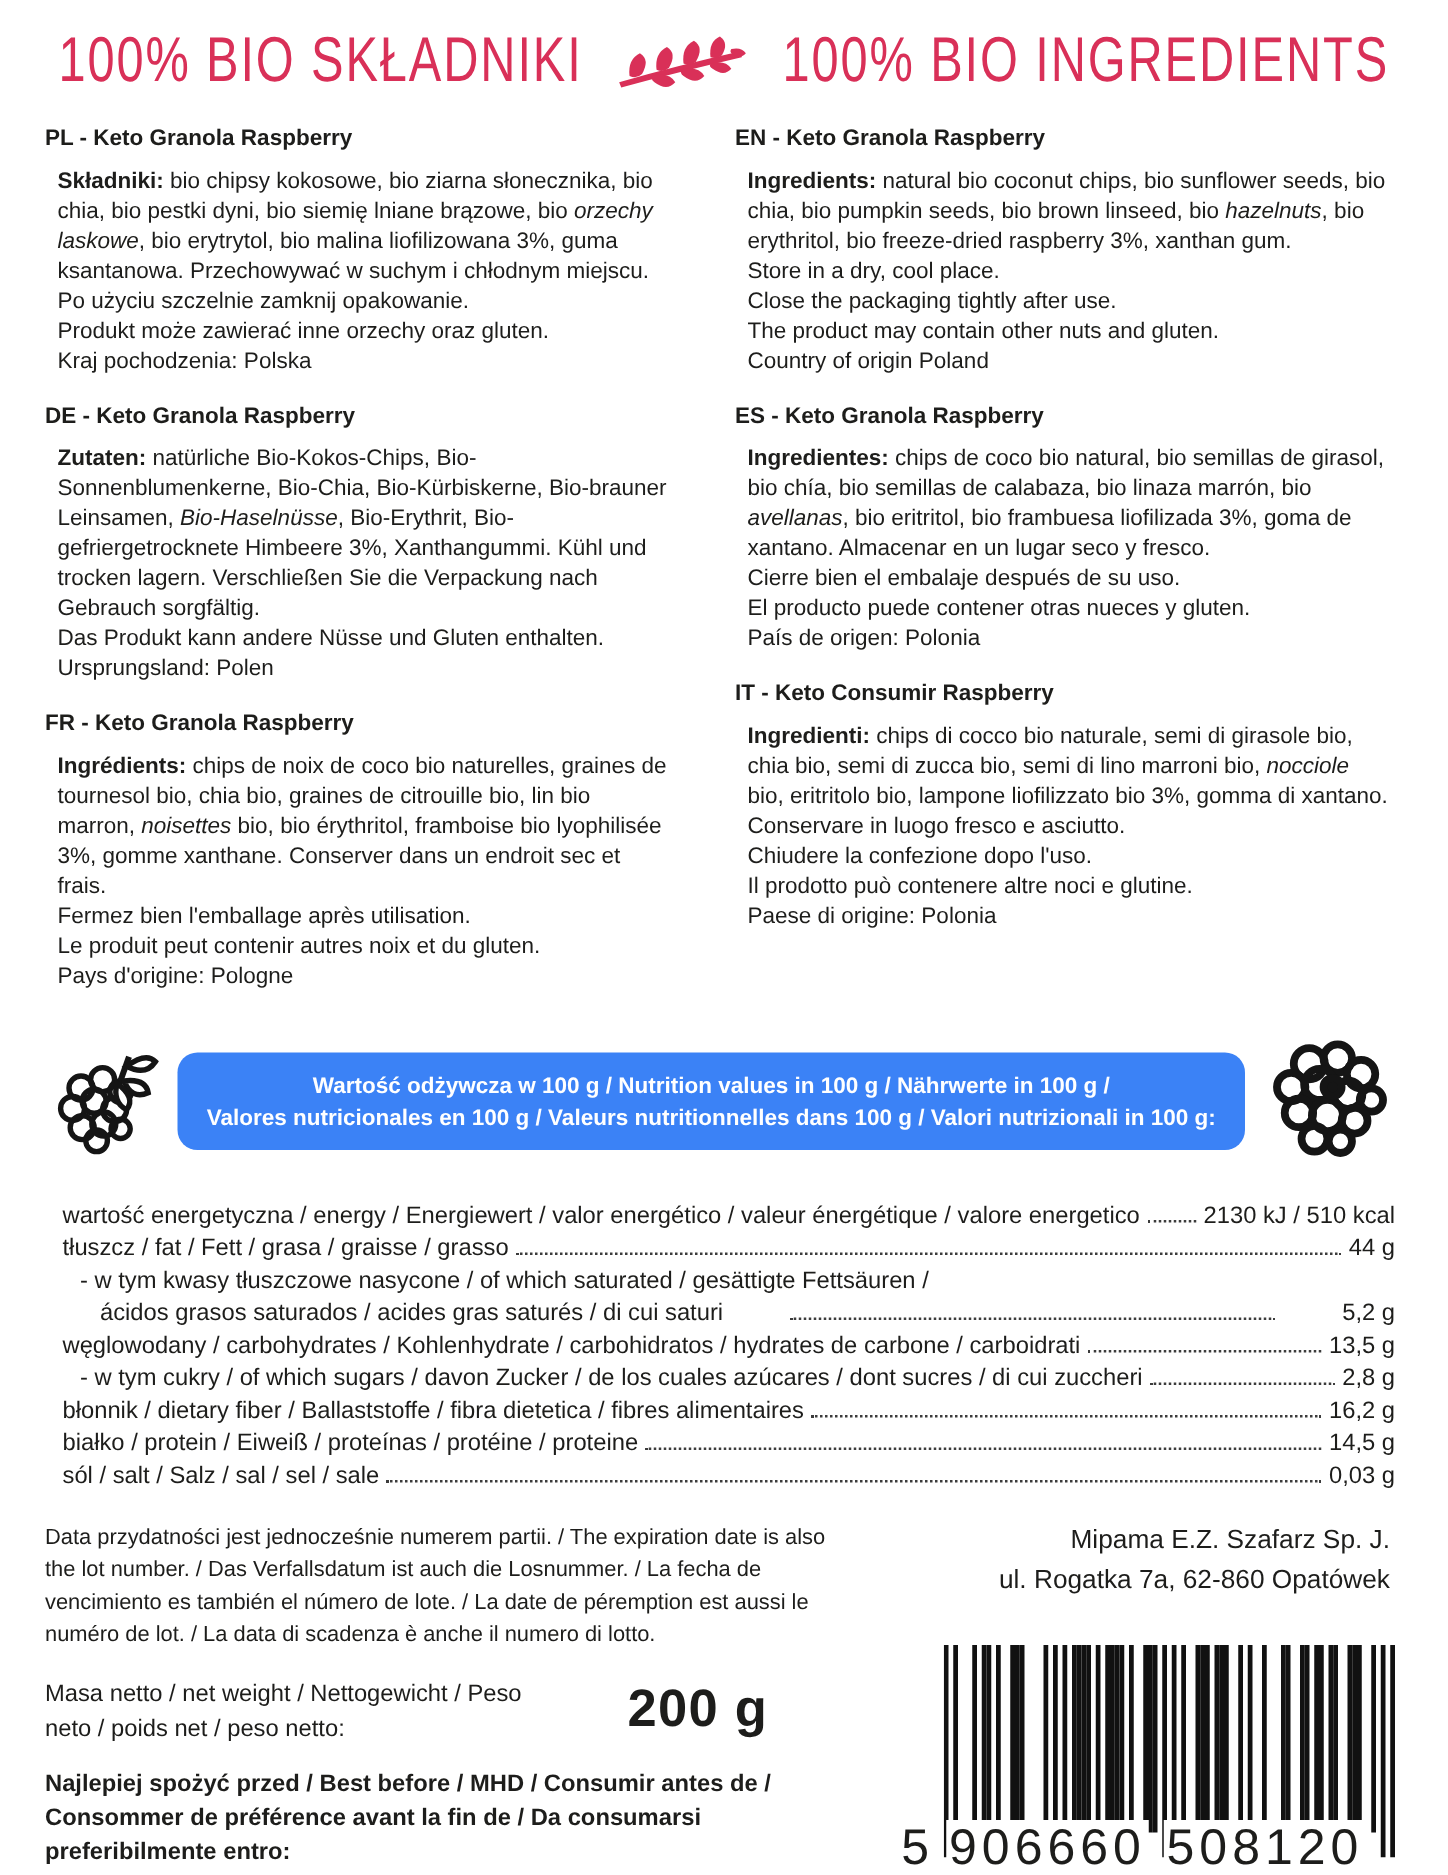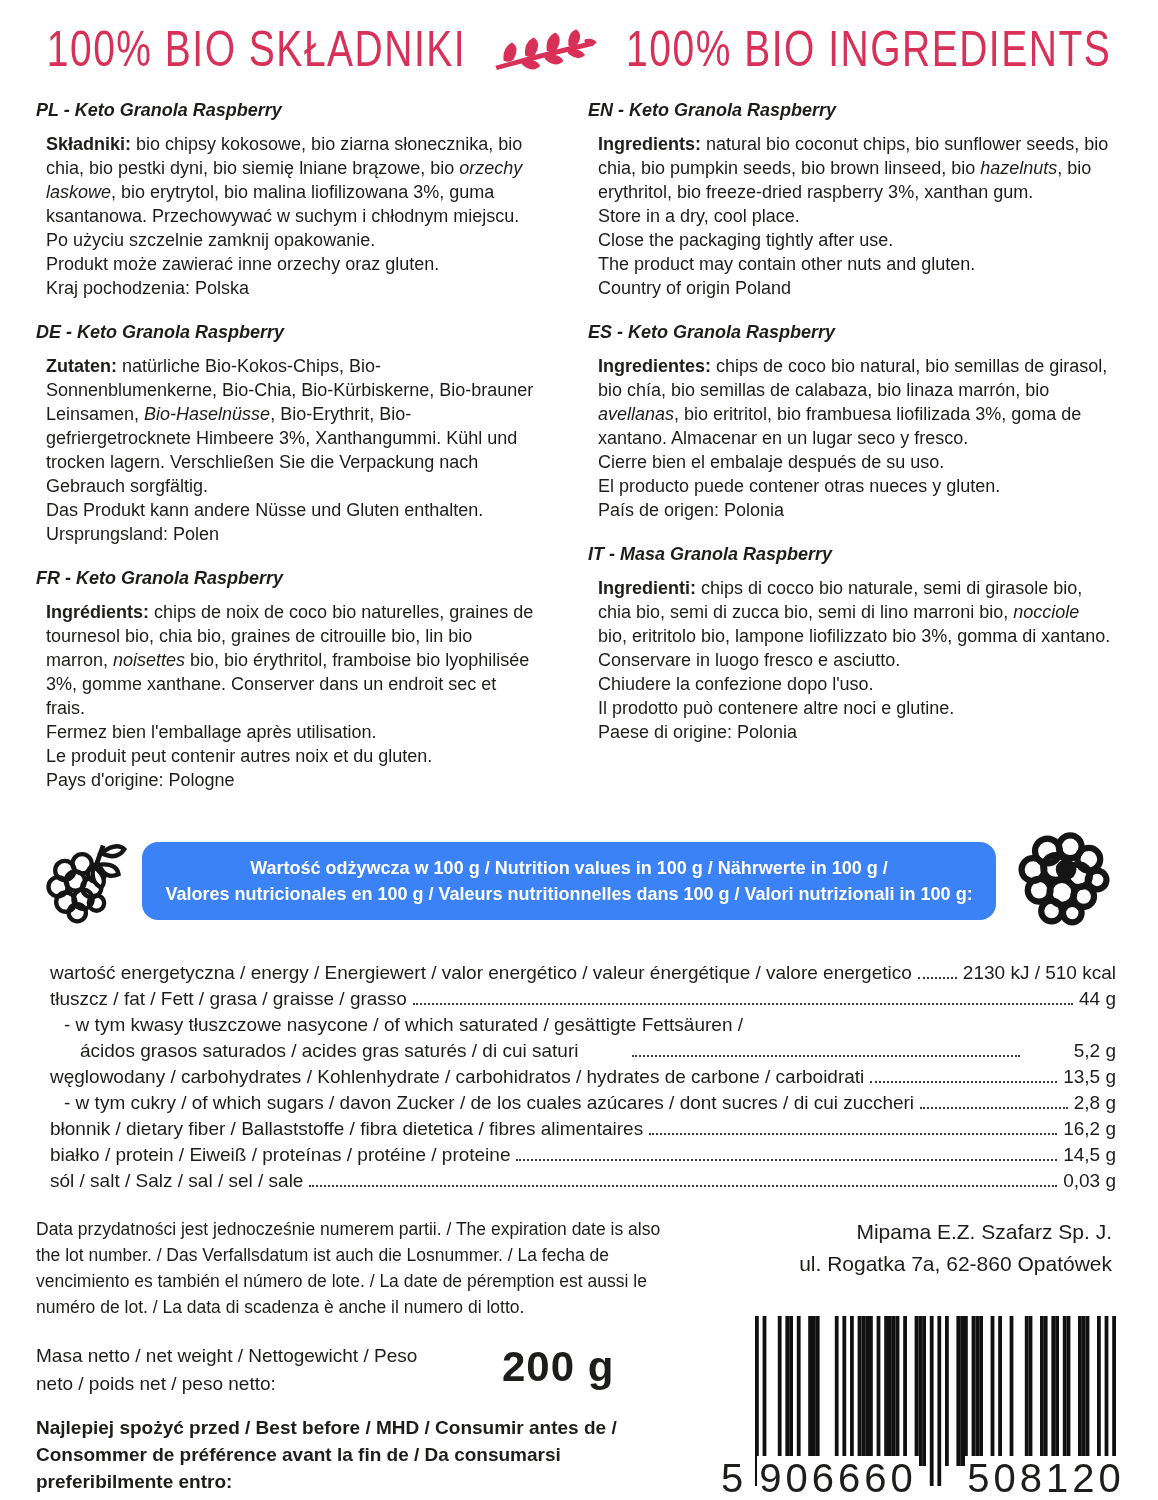--- a/index.html
+++ b/index.html
@@ -11,21 +11,21 @@
   
   header{display:flex;justify-content:center;align-items:center;gap:26px;margin:8px 0 22px 0;}
   .title{
     font-size:39px;font-weight:400;letter-spacing:1.5px;color:#d93058;
     transform:scaleY(1.30);transform-origin:center;white-space:nowrap;display:inline-block;
   }
   .branch{flex:0 0 auto;margin-top:2px;}
   
   .cols{display:grid;grid-template-columns:512px 1fr;column-gap:40px;}
   .sec{margin-bottom:20px;}
-  .sec h3{margin:0;font-size:18px;line-height:24px;font-weight:700;font-style:italic;}
+  .sec h3{margin:0;font-size:18px;line-height:24px;font-weight:700;}
   .sec p{margin:10px;font-size:18px;line-height:24px;}
   
   .banner-row{display:flex;align-items:center;gap:10px;margin:10px 0 0 0;}
   .banner{
     flex:1;background:#3b82f6;border-radius:16px;color:#fff;text-align:center;
     font-weight:700;font-size:18px;line-height:26px;padding:13px 8px;
   }
   .rasp-left{flex:0 0 auto;}
   .rasp-right{flex:0 0 auto;}
   
@@ -42,21 +42,21 @@
   .address{text-align:right;font-size:21px;line-height:32px;padding-right:10px;}
   .netw{display:flex;align-items:flex-start;margin-top:22px;}
   .netw-label{font-weight:400;font-size:19px;line-height:28px;max-width:400px;}
   .netw-value{font-weight:700;font-size:42px;line-height:1;margin-left:66px;margin-top:4px;letter-spacing:1px;}
   .bestb{font-weight:700;font-size:19px;line-height:27px;max-width:640px;margin:16px 0 0 0;}
   
   .barcode{position:relative;width:361px;height:212px;margin:36px 6px 0 auto;}
   .bc-digit{position:absolute;top:140px;font-size:40px;line-height:1.1;letter-spacing:4px;background:#fff;}
   .bc-first{left:-34px;background:transparent;}
   .bc-g1{left:2px;width:162px;text-align:center;}
-  .bc-g2{left:210px;width:162px;text-align:center;}
+  .bc-g2{left:176px;width:162px;text-align:center;}
 </style>
 </head>
 <body>
 
 <div class="page">
 
   <header>
     <span class="title">100% BIO SKŁADNIKI</span>
     <svg class="branch" width="108" height="52" viewBox="0 0 130 62">
       <g fill="#d93058">
@@ -92,21 +92,21 @@
     <div class="col" id="col-right">
         <section class="sec">
           <h3>EN - Keto Granola Raspberry</h3>
           <p><span style="font-weight: 700;">Ingredients:</span><span> natural bio coconut chips, bio sunflower seeds, bio chia, bio pumpkin seeds, bio brown linseed, bio </span><span style="font-style: italic;">hazelnuts</span><span>, bio erythritol, bio freeze-dried raspberry 3%, xanthan gum.</span><br><span>Store in a dry, cool place.</span><br><span>Close the packaging tightly after use.</span><br><span>The product may contain other nuts and gluten.</span><br><span>Country of origin Poland</span></p>
         </section>
         <section class="sec">
           <h3>ES - Keto Granola Raspberry</h3>
           <p><span style="font-weight: 700;">Ingredientes:</span><span> chips de coco bio natural, bio semillas de girasol, bio chía, bio semillas de calabaza, bio linaza marrón, bio </span><span style="font-style: italic;">avellanas</span><span>, bio eritritol, bio frambuesa liofilizada 3%, goma de xantano. Almacenar en un lugar seco y fresco.</span><br><span>Cierre bien el embalaje después de su uso.</span><br><span>El producto puede contener otras nueces y gluten.</span><br><span>País de origen: Polonia</span></p>
         </section>
         <section class="sec">
-          <h3>IT - Masa Granola Raspberry</h3>
+          <h3>IT - Keto Consumir Raspberry</h3>
           <p><span style="font-weight: 700;">Ingredienti:</span><span> chips di cocco bio naturale, semi di girasole bio, chia bio, semi di zucca bio, semi di lino marroni bio, </span><span style="font-style: italic;">nocciole</span><span> bio, eritritolo bio, lampone liofilizzato bio 3%, gomma di xantano.</span><br><span>Conservare in luogo fresco e asciutto.</span><br><span>Chiudere la confezione dopo l'uso.</span><br><span>Il prodotto può contenere altre noci e glutine.</span><br><span>Paese di origine: Polonia</span></p>
         </section>
       </div>
   </div>
 
   <div class="banner-row">
     <svg class="rasp-left" width="96" height="98" viewBox="0 0 100 102" fill="none" stroke="#151515" stroke-width="4.5">
       <circle cx="30" cy="40" r="10"></circle>
         <circle cx="48" cy="33" r="10"></circle>
         <circle cx="63" cy="43" r="9"></circle>

